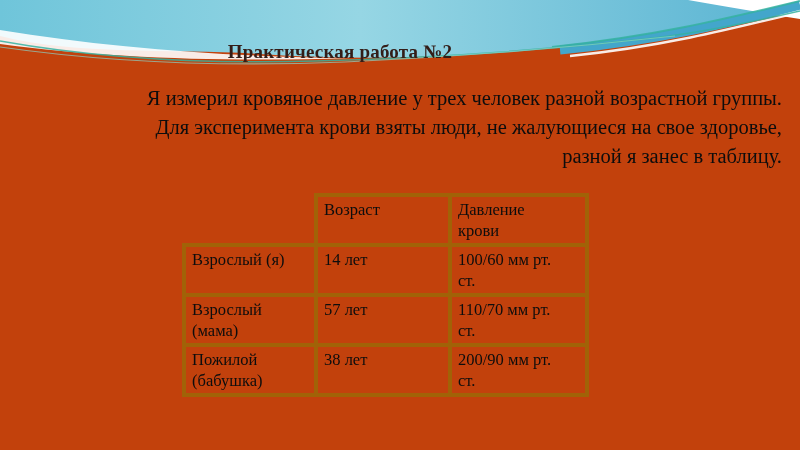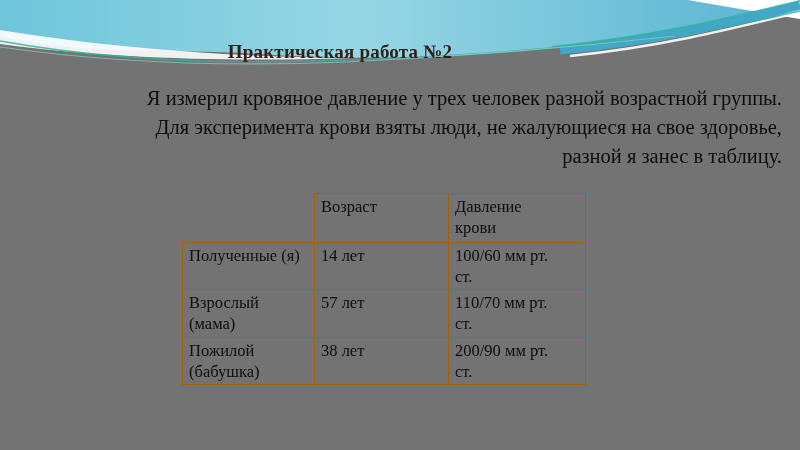--- a/index.html
+++ b/index.html
@@ -1,19 +1,19 @@
 <!DOCTYPE html>
 <html><head>
 <meta charset="utf-8">
 <style>
   html,body{margin:0;padding:0;background:#888;}
   .slide{
     position:relative;
     width:800px;height:450px;
-    background:#737373;
+    background:#c2410c;
     overflow:hidden;
     font-family:"Liberation Serif", serif;
   }
   .top-decoration{position:absolute;top:0;left:0;width:800px;height:110px;}
   .slide-title{
     position:absolute;
     top:41px;left:340px;
     transform:translateX(-50%);
     white-space:nowrap;
     font-size:19px;font-weight:bold;
@@ -27,21 +27,21 @@
     color:#0d0d0d;
   }
   .body-text .text-line{white-space:nowrap;text-align:right;}
   table.bp-table{
     position:absolute;
     top:193px;left:182px;
     border-collapse:collapse;
     table-layout:fixed;
   }
   table.bp-table td{
-    border:1px solid #a16207;
+    border:4px solid #a16207;
     vertical-align:top;
     padding:2px 6px;
     font-family:"Liberation Serif", serif;
     font-size:16.5px;line-height:21px;
     color:#0d0d0d;
     white-space:pre-line;
     overflow:hidden;
   }
   table.bp-table td.ghost{border:none;background:transparent;}
 </style>
@@ -83,21 +83,21 @@
       <col style="width:137px">
     </colgroup>
     <tbody>
       <tr style="height:49px">
         <td class="ghost"></td>
         <td>Возраст</td>
         <td>Давление
 крови</td>
       </tr>
       <tr style="height:46px">
-        <td>Полученные (я)</td>
+        <td>Взрослый (я)</td>
         <td>14 лет</td>
         <td>100/60 мм рт.
 ст.</td>
       </tr>
       <tr style="height:48px">
         <td>Взрослый
 (мама)</td>
         <td>57 лет</td>
         <td>110/70 мм рт.
 ст.</td>

